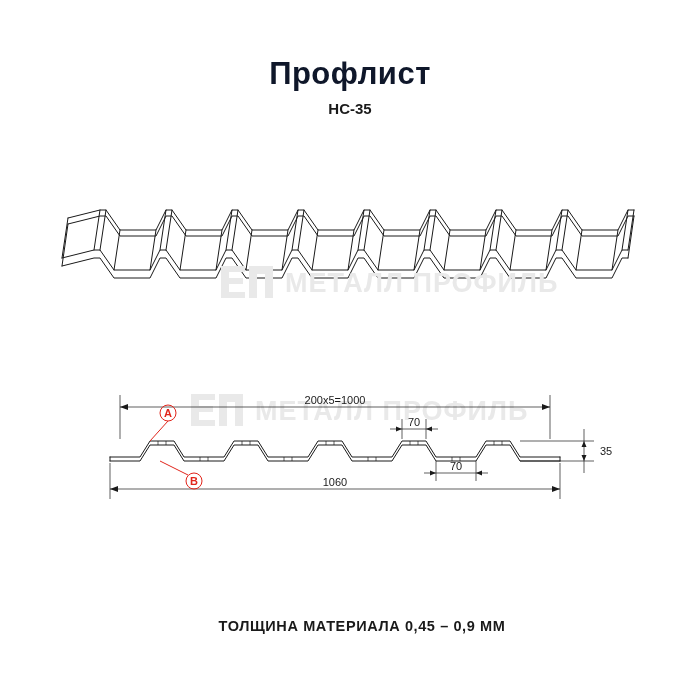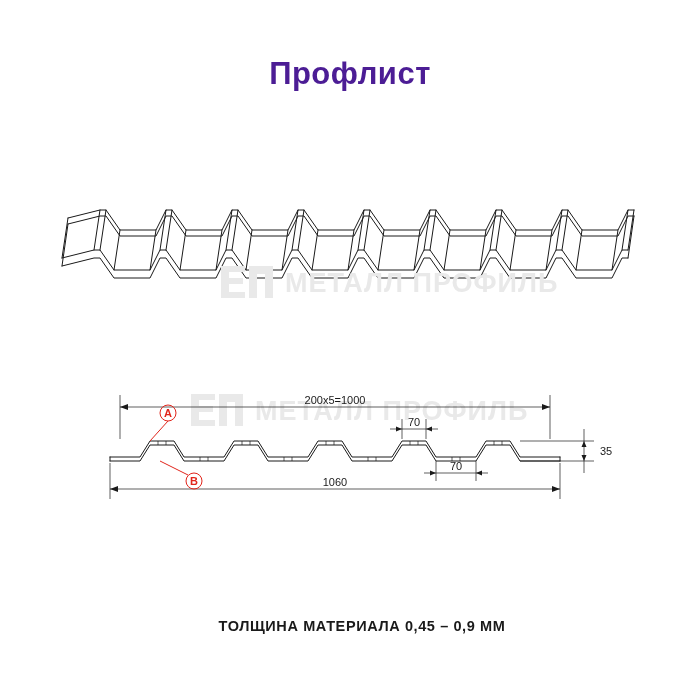--- a/index.html
+++ b/index.html
@@ -21,21 +21,21 @@
   }
   .title {
     position: absolute;
     top: 56px;
     left: 0;
     width: 700px;
     text-align: center;
     font-size: 31px;
     font-weight: bold;
     letter-spacing: 0.5px;
-    color: #4c1d95;
+    color: #0f172a;
   }
   .subtitle {
     position: absolute;
     top: 100px;
     left: 0;
     width: 700px;
     text-align: center;
     font-size: 15px;
     font-weight: bold;
     color: #1a1a1a;
@@ -90,20 +90,21 @@
   .redtxt { font-family: "Liberation Sans", sans-serif; font-size: 11px; fill: #e1251b; font-weight: bold; }
   .wmtxt { font-family: "Liberation Sans", sans-serif; font-size: 27px; font-weight: bold; fill: #e9e9e9; letter-spacing: 1px; }
   .wmshape { fill: #e9e9e9; }
 </style>
 </head>
 <body>
 
 <div class="page">
 
   <div class="title">Профлист</div>
+  <div class="subtitle">НС-35</div>
 
   <div class="iso-wrap">
     <svg width="580" height="145" viewBox="0 0 580 145" aria-hidden="true">
       <g class="ln">
 
         <path d="M8 38 L40 30 L46 30 L60 50 L96 50 L106 30 L112 30 L126 50 L162 50 L172 30 L178 30 L192 50 L228 50 L238 30 L244 30 L258 50 L294 50 L304 30 L310 30 L324 50 L360 50 L370 30 L376 30 L390 50 L426 50 L436 30 L442 30 L456 50 L492 50 L502 30 L508 30 L522 50 L558 50 L568 30 L574 30"></path>
 
         <path d="M8 44 L40 36 L46 36 L60 56 L96 56 L106 36 L112 36 L126 56 L162 56 L172 36 L178 36 L192 56 L228 56 L238 36 L244 36 L258 56 L294 56 L304 36 L310 36 L324 56 L360 56 L370 36 L376 36 L390 56 L426 56 L436 36 L442 36 L456 56 L492 56 L502 36 L508 36 L522 56 L558 56 L568 36 L574 36"></path>
 
         <path d="M2 78 L34 70 L40 70 L54 90 L90 90 L100 70 L106 70 L120 90 L156 90 L166 70 L172 70 L186 90 L222 90 L232 70 L238 70 L252 90 L288 90 L298 70 L304 70 L318 90 L354 90 L364 70 L370 70 L384 90 L420 90 L430 70 L436 70 L450 90 L486 90 L496 70 L502 70 L516 90 L552 90 L562 70 L568 70"></path>

